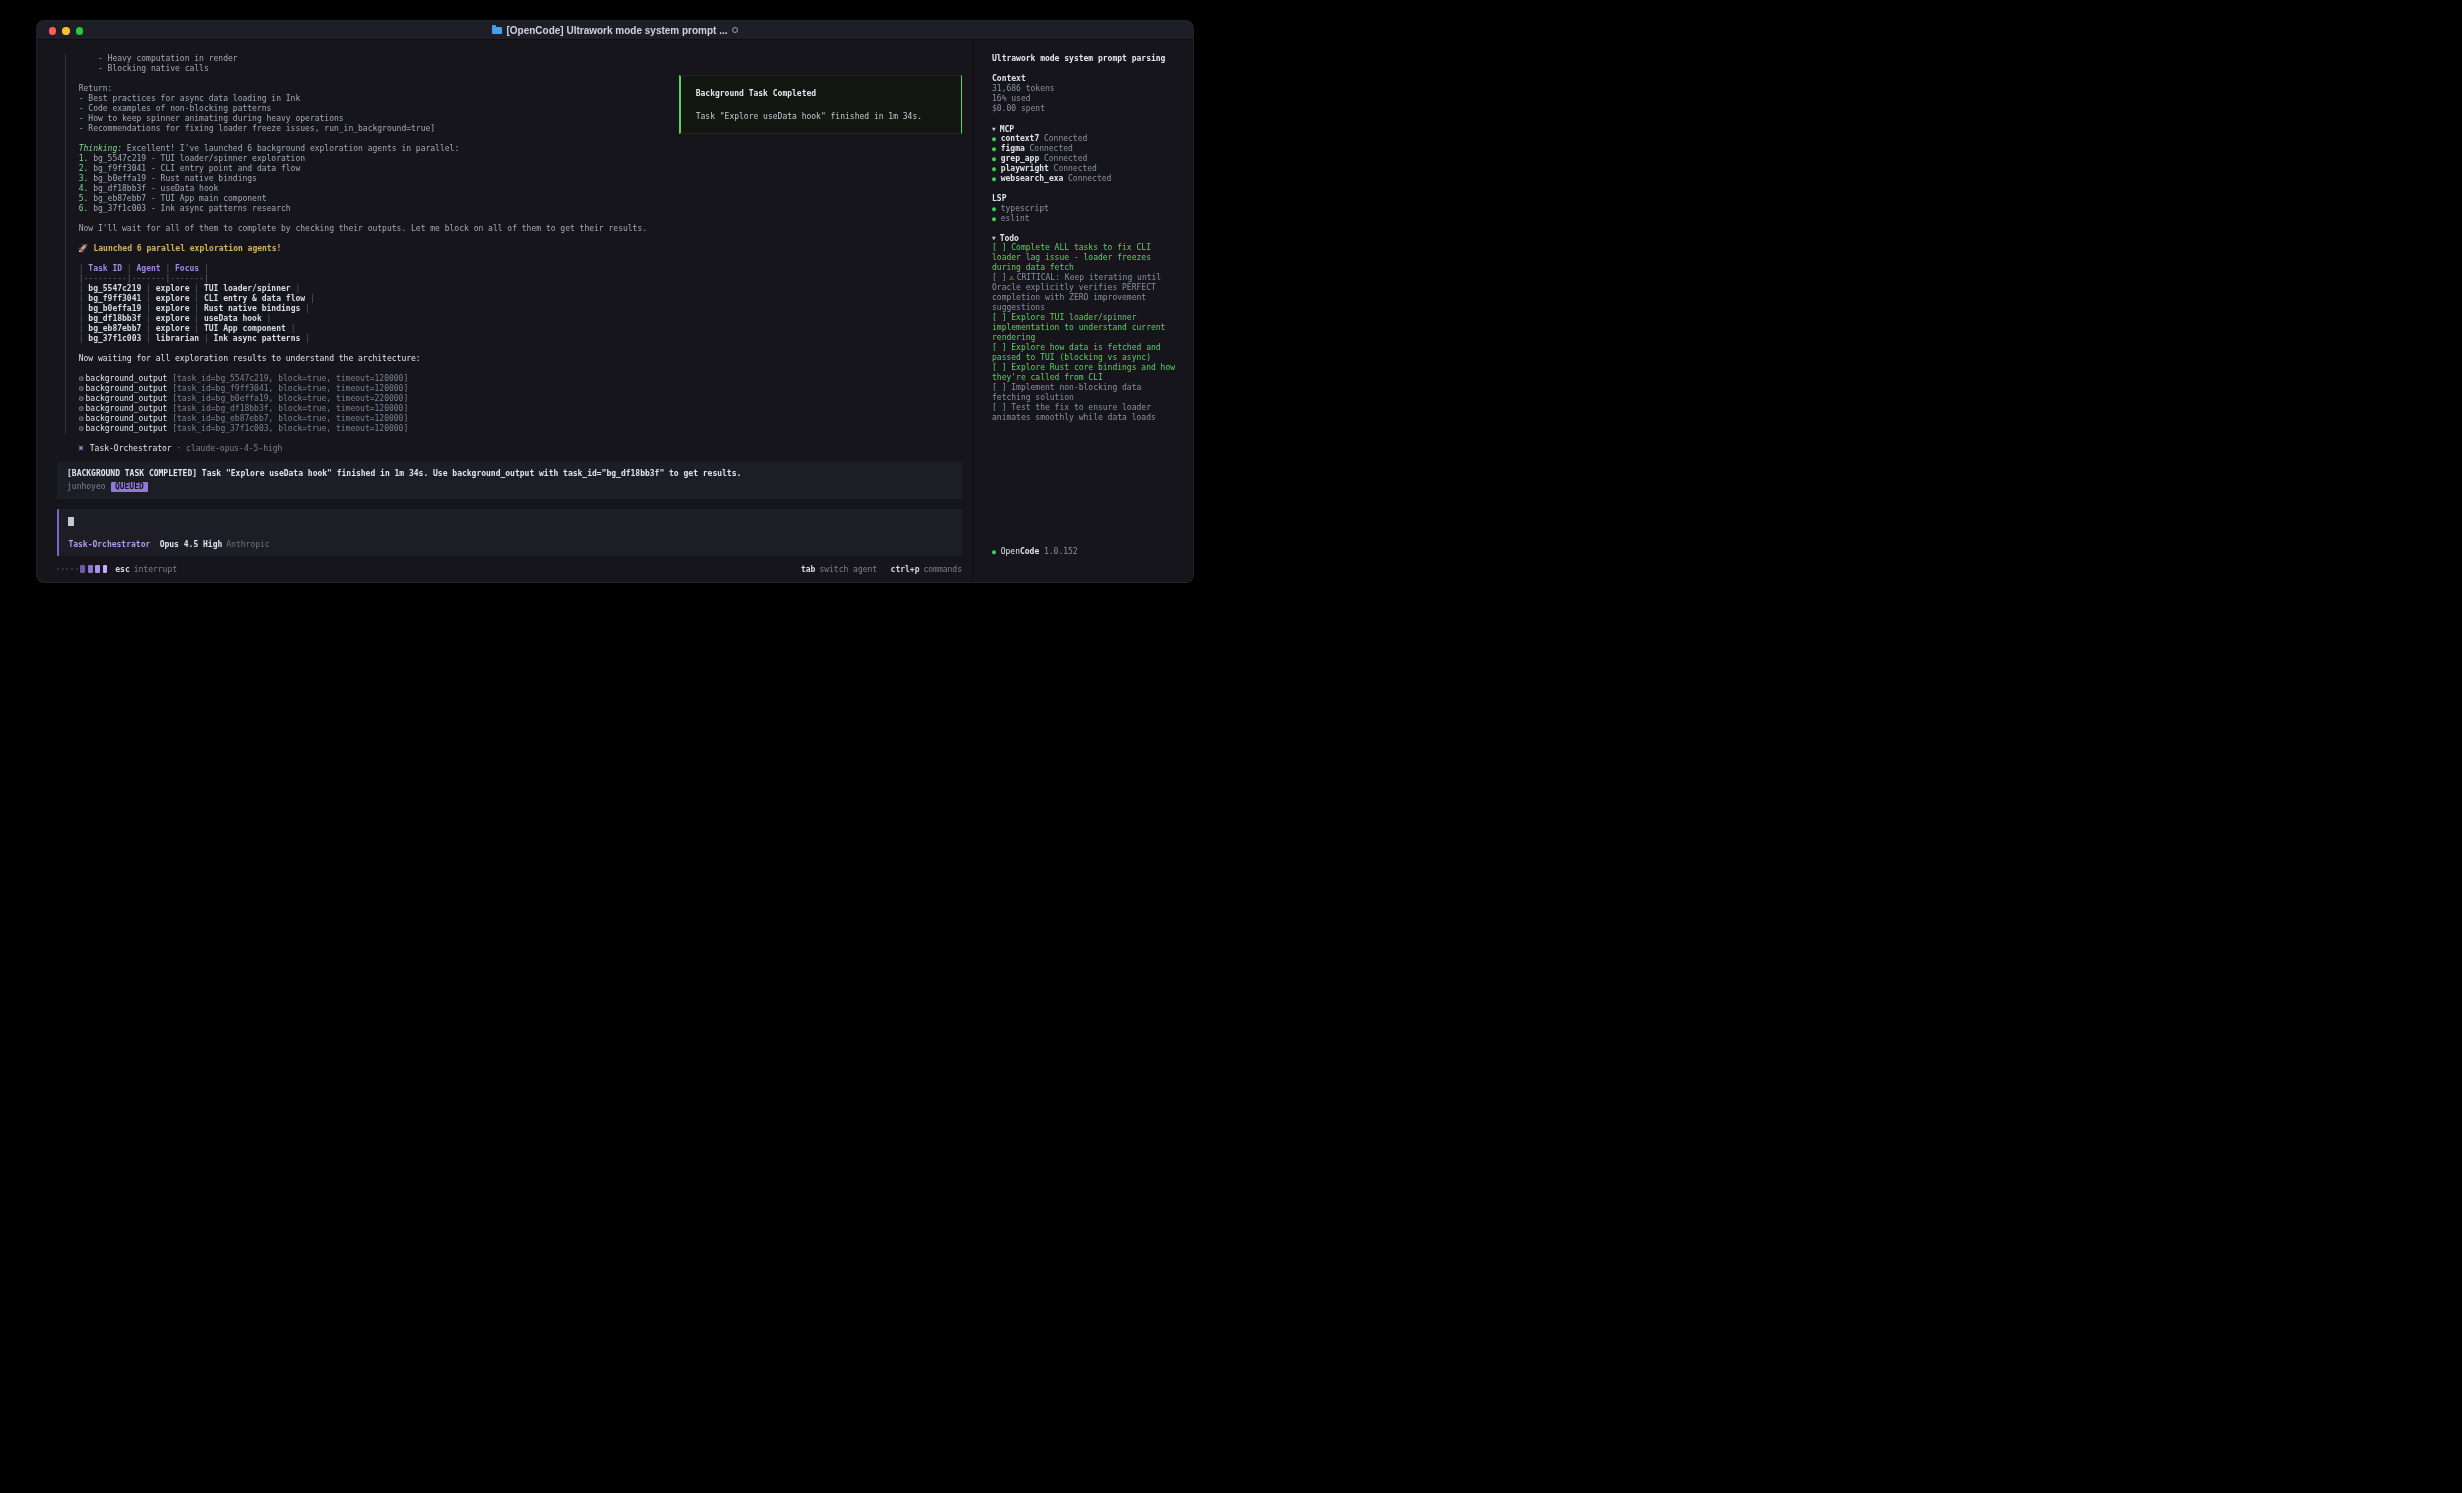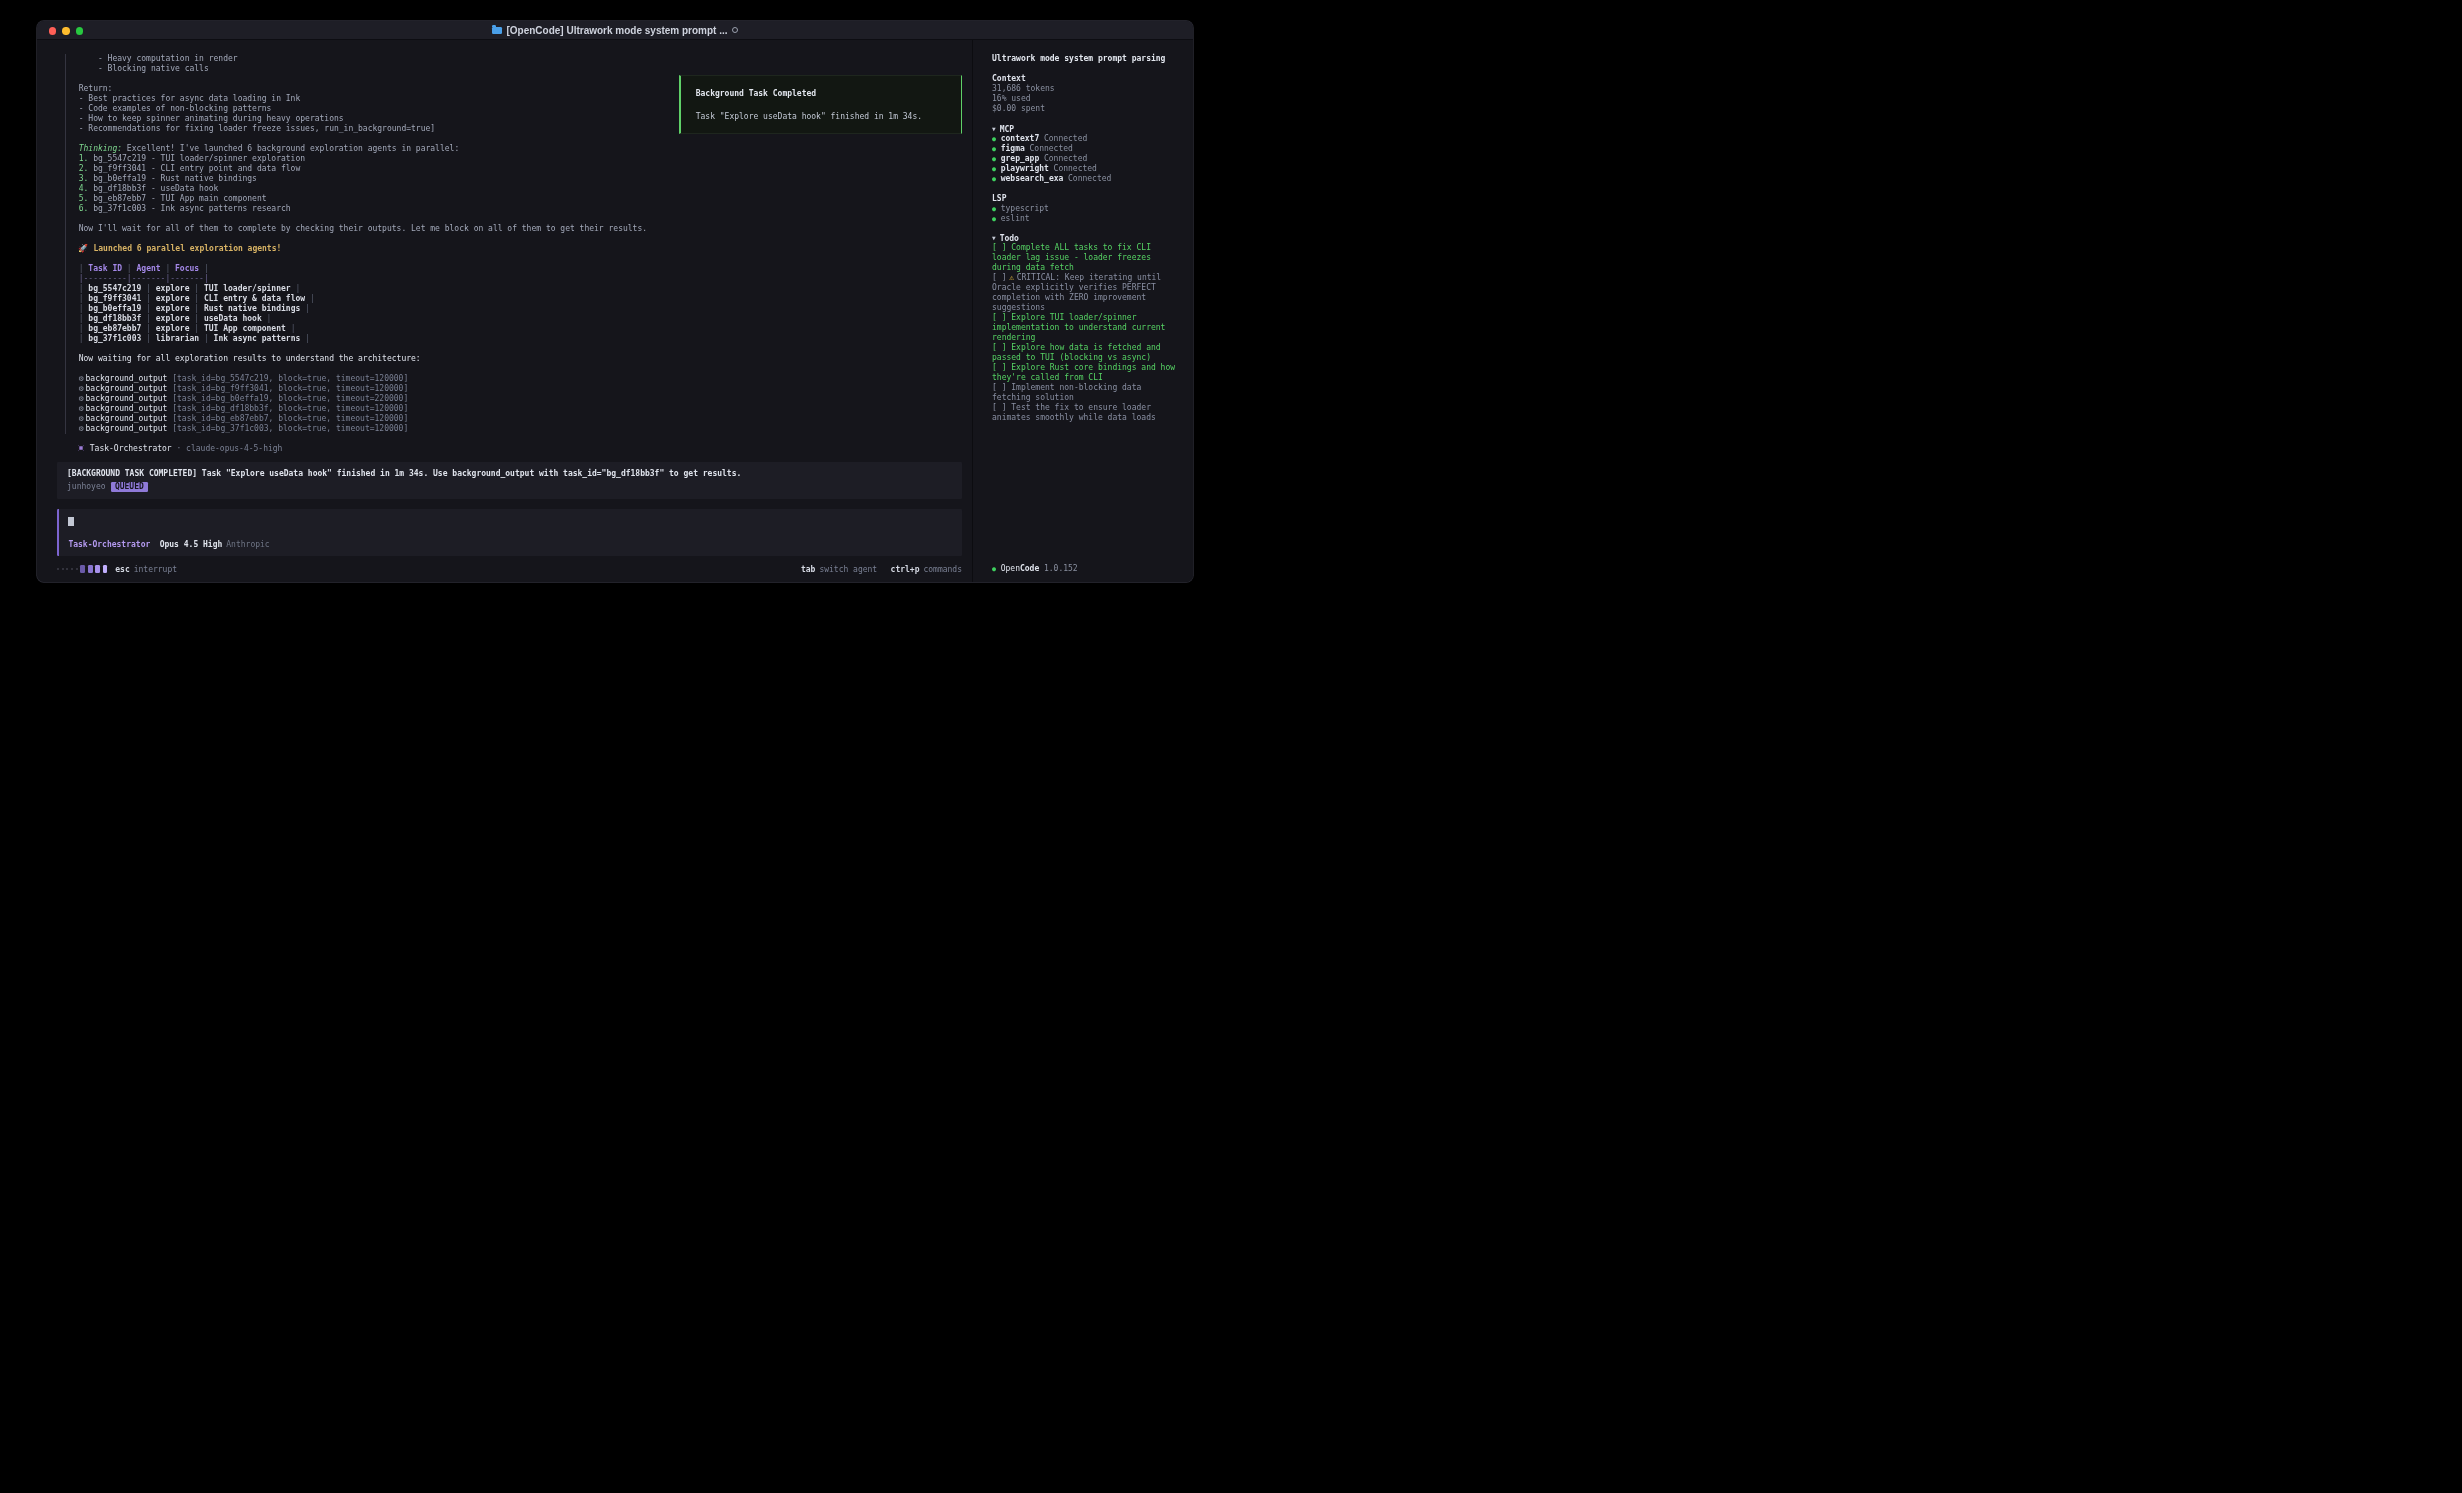--- a/index.html
+++ b/index.html
@@ -87,21 +87,21 @@
   .sb-dim { color:#8a90a0; }
   .sb-section { margin-bottom:10px; }
   .sb-section.lsp { margin-bottom:9.4px; }
   .tri { color:#c5cad6; font-size:6px; margin-right:4px; vertical-align:0.7px; }
   .dot { color:#3ecf5e; font-size:6.7px; margin-right:4.7px; }
   .mcp-name { color:#dfe3ec; font-weight:bold; margin-right:4.7px; }
   .todo-item { line-height:10px; white-space:normal; }
   .todo-green { color:#56d364; }
   .todo-dim { color:#8a90a3; }
   .warn-icon { color:#e2b93d; margin:0 2.7px; }
-  .sb-footer { position:absolute; left:19px; bottom:8px; height:10.7px; line-height:10.7px;text-align:right; }
+  .sb-footer { position:absolute; left:19px; bottom:25px; height:10.7px; line-height:10.7px;text-align:right; }
   .brand-open { color:#dfe3ec; }
   .brand-code { color:#dfe3ec; font-weight:bold; }
   .brand-version { color:#8a90a0; margin-left:4.7px; }
 </style>
 </head>
 <body>
 
 <div class="window">
 
   <div class="titlebar">

